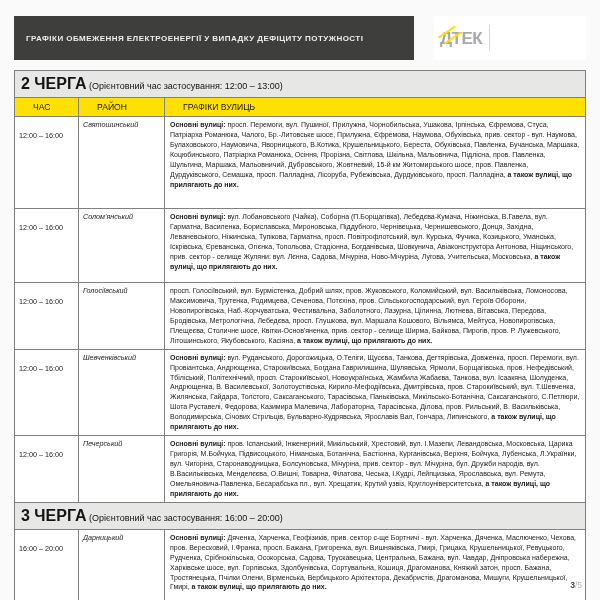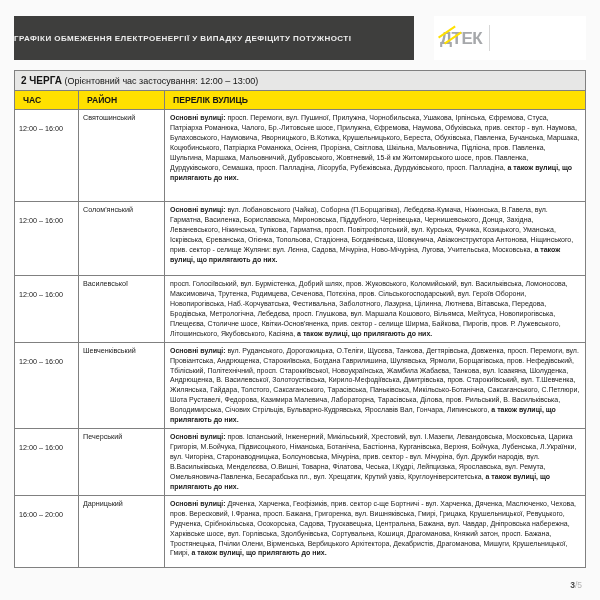--- a/index.html
+++ b/index.html
@@ -7,21 +7,21 @@
     width:600px; height:600px; background:#fafafa;
     font-family:"Liberation Sans", sans-serif; color:#1a1a1a;
     -webkit-font-smoothing:antialiased;
   }
   .page { position:relative; width:600px; height:600px; overflow:hidden; }
 
   
   .topbar { position:absolute; left:14px; right:14px; top:16px; height:44px; display:flex; }
   .topbar-dark {
     flex:1; background:#3e3e3d; color:#ededed;
-    display:flex; align-items:center; 
+    display:flex; align-items:center; padding-left:12px;
     font-size:8px; font-weight:bold; letter-spacing:.45px;
   }
   .logo-block {
     width:152px; background:#ffffff; display:flex; align-items:center;
     gap:7px; padding:0 6px; box-sizing:border-box;margin-left:20px;
   }
   .dtek-mark {
     position:relative; font-size:17px; font-weight:800; color:#a6a8ab;
     letter-spacing:-0.5px; line-height:1; padding:2px 0;
   }
@@ -33,30 +33,30 @@
   .company-sub { font-size:4.8px; color:#9a9a9a; margin-top:2px; font-weight:normal; }
 
   
   .table-wrap { position:absolute; left:14px; right:14px; top:70px; }
   table { width:100%; border-collapse:collapse; table-layout:fixed; background:#ffffff; }
   td, th { border:1px solid #808080; vertical-align:top; box-sizing:border-box; }
   col.w-time { width:64px; }
   col.w-district { width:86px; }
 
   .section-row td { background:#e7e7e6; padding:4px 6px; font-size:9px; color:#141414; }
-  .queue { font-weight:bold; font-size:10px; }
+  .queue { font-weight:bold; font-size:16px; }
   .note { font-size:9px; }
 
   .head-row th {
-    background:#ffe000; font-size:8.6px; font-weight:bold; text-align:left;
-    padding:4px 8px; color:#141414;
+    background:#ffe000; font-size:8.6px; font-weight:normal; text-align:left;
+    padding:4px 18px; color:#141414;
   }
 
   .c-time { font-size:7.2px; padding:14px 4px; white-space:nowrap; }
-  .c-district { font-size:7.2px; padding:3px 4px; }
+  .c-district { font-size:7.2px; padding:3px 4px;font-style:italic; }
   .c-streets { font-size:7px; line-height:1.42; padding:3px 5px; color:#1b1b1b; }
   .c-streets b { font-weight:bold; }
 
   tr.rh-a { height:92px; } tr.rh-b { height:74px; } tr.rh-c { height:64px; }
   tr.rh-d { height:86px; } tr.rh-e { height:60px; } tr.rh-f { height:72px;margin-left:43px; }
 
   
   .footer { position:absolute; right:18px; bottom:10px; font-size:8.5px; }
   .pg-cur { color:#4a4a4a; font-weight:bold; }
   .pg-tot { color:#b4b4b4; }
@@ -92,53 +92,59 @@
         <tr class="section-row">
           <td colspan="3">
             <span class="queue">2 ЧЕРГА</span>
             <span class="note">(Орієнтовний час застосування:  12:00 – 13:00)</span>
           </td>
         </tr>
 
         <tr class="head-row">
           <th>ЧАС</th>
           <th>РАЙОН</th>
-          <th>ПЕРЕЛІК ВУЛИЦЬ</th>
+          <th>ГРАФІКИ ВУЛИЦЬ</th>
         </tr>
 
         <tr class="rh-a">
           <td class="c-time">12:00 – 16:00</td>
           <td class="c-district">Святошинський</td>
           <td class="c-streets"><b>Основні вулиці:</b><span> просп. Перемоги, вул. Пушиної, Прилужна, Чорнобильська, Ушакова, Ірпінська, Єфремова, Стуса, Патріарха Романюка, Чалого, Бр.-Литовське шосе, Прилужна, Єфремова, Наумова, Обухівська, прив. сектор - вул. Наумова, Булаховського, Наумовича, Яворницького, В.Котика, Крушельницького, Береста, Обухівська, Павленка, Бучанська, Маршака, Коцюбинського, Патріарха Романюка, Осіння, Прорізна, Світлова, Шкільна, Мальовнича, Підлісна, пров. Павленка, Шульгина, Маршака, Мальовничий, Дубровського, Жовтневий, 15-й км Житомирського шосе, пров. Павленка, Дурдуківського, Семашка, просп. Палладіна, Лісоруба, Рубежівська, Дурдуківського, просп. Палладіна, </span><b>а також вулиці, що прилягають до них.</b></td>
         </tr>
 
         <tr class="rh-b">
           <td class="c-time">12:00 – 16:00</td>
           <td class="c-district">Солом'янський</td>
           <td class="c-streets"><b>Основні вулиці:</b><span> вул. Лобановського (Чайка), Соборна (П.Борщагівка), Лебедєва-Кумача, Ніжинська, В.Гавела, вул. Гарматна, Василенка, Бориславська, Мироновська, Піддубного, Чернівецька, Чернишевського, Донця, Західна, Леваневського, Ніжинська, Тупікова, Гарматна, просп. Повітрофлотський, вул. Курська, Фучика, Козицького, Уманська, Іскрівська, Єреванська, Огієнка, Топольова, Стадіонна, Богданівська, Шовкунича, Авіаконструктора Антонова, Ніщинського, прив. сектор - селище Жуляни: вул. Лєнна, Садова, Мічуріна, Ново-Мічуріна, Лугова, Учительська, Московська, </span><b>а також вулиці, що прилягають до них.</b></td>
         </tr>
 
         <tr class="rh-c">
           <td class="c-time">12:00 – 16:00</td>
-          <td class="c-district">Василевської</td>
+          <td class="c-district">Голосіївський</td>
           <td class="c-streets"><b></b><span>просп. Голосіївський, вул. Бурмістенка, Добрий шлях, пров. Жуковського, Коломийський, вул. Васильківська, Ломоносова, Максимовича, Трутенка, Родимцева, Сеченова, Потєхіна, пров. Сільськогосподарський, вул. Героїв Оборони, Новопирогівська, Наб.-Корчуватська, Фестивальна, Заболотного, Лазурна, Цілинна, Лютнева, Вітавська, Передова, Бродівська, Метрологічна, Лебедєва, просп. Глушкова, вул. Маршала Кошового, Вільямса, Мейтуса, Новопирогівська, Плещеєва, Столичне шосе, Квітки-Основ'яненка, прив. сектор - селище Ширма, Байкова, Пирогів, пров. Р. Лужевського, Літошинського, Якубовського, Касіяна, </span><b>а також вулиці, що прилягають до них.</b></td>
         </tr>
 
         <tr class="rh-d">
           <td class="c-time">12:00 – 16:00</td>
           <td class="c-district">Шевченківський</td>
           <td class="c-streets"><b>Основні вулиці:</b><span> вул. Руданського, Дорогожицька, О.Теліги, Щусєва, Танкова, Дегтярівська, Довженка, просп. Перемоги, вул. Провіантська, Андрющенка, Старокиївська, Богдана Гаврилишина, Шулявська, Ярмоли, Борщагівська, пров. Нефедівський, Тбіліський, Політехнічний, просп. Старокиївської, Новоукраїнська, Жамбила Жабаєва, Танкова, вул. Ісаакяна, Шолуденка, Андрющенка, В. Василевської, Золотоустівська, Кирило-Мефодіївська, Дмитрівська, пров. Старокиївський, вул. Т.Шевченка, Жилянська, Гайдара, Толстого, Саксаганського, Тарасівська, Паньківська, Микільсько-Ботанічна, Саксаганського, С.Петлюри, Шота Руставелі, Федорова, Казимира Малевича, Лабораторна, Тарасівська, Ділова, пров. Рильський, В. Васильківська, Володимирська, Січових Стрільців, Бульварно-Кудрявська, Ярославів Вал, Гончара, Липинського, </span><b>а також вулиці, що прилягають до них.</b></td>
         </tr>
 
         <tr class="rh-e">
           <td class="c-time">12:00 – 16:00</td>
           <td class="c-district">Печерський</td>
           <td class="c-streets"><b>Основні вулиці:</b><span> пров. Іспанський, Інженерний, Микільський, Хрестовий, вул. І.Мазепи, Левандовська, Московська, Царика Григорія, М.Бойчука, Підвисоцького, Німанська, Ботанічна, Бастіонна, Курганівська, Верхня, Бойчука, Лубенська, Л.Українки, вул. Чигоріна, Старонаводницька, Болсуновська, Мічуріна, прив. сектор - вул. Мічуріна, бул. Дружби народів, вул. В.Васильківська, Менделєєва, О.Вишні, Товарна, Філатова, Чеська, І.Кудрі, Лейпцизька, Ярославська, вул. Ремута, Омельяновича-Павленка, Бесарабська пл., вул. Хрещатик, Крутий узвіз, Круглоуніверситетська, </span><b>а також вулиці, що прилягають до них.</b></td>
         </tr>
 
+        <tr class="section-row">
+          <td colspan="3">
+            <span class="queue">3 ЧЕРГА</span>
+            <span class="note">(Орієнтовний час застосування:  16:00 – 20:00)</span>
+          </td>
+        </tr>
 
         <tr class="rh-f">
           <td class="c-time">16:00 – 20:00</td>
           <td class="c-district">Дарницький</td>
           <td class="c-streets"><b>Основні вулиці:</b><span> Дяченка, Харченка, Геофізиків, прив. сектор с-ще Бортничі - вул. Харченка, Дяченка, Маслюченко, Чехова, пров. Вересковий, І.Франка, просп. Бажана, Григоренка, вул. Вишняківська, Гмирі, Грицака, Крушельницької, Ревуцького, Рудченка, Срібнокільська, Осокорська, Садова, Трускавецька, Центральна, Бажана, вул. Чавдар, Дніпровська набережна, Харківське шосе, вул. Горлівська, Здолбунівська, Сортувальна, Кошиця, Драгоманова, Княжий затон, просп. Бажана, Тростянецька, Пчілки Олени, Вірменська, Вербицького Архітектора, Декабристів, Драгоманова, Мишуги, Крушельницької, Гмирі, </span><b>а також вулиці, що прилягають до них.</b></td>
         </tr>
 
       </tbody>
     </table>
   </div>

